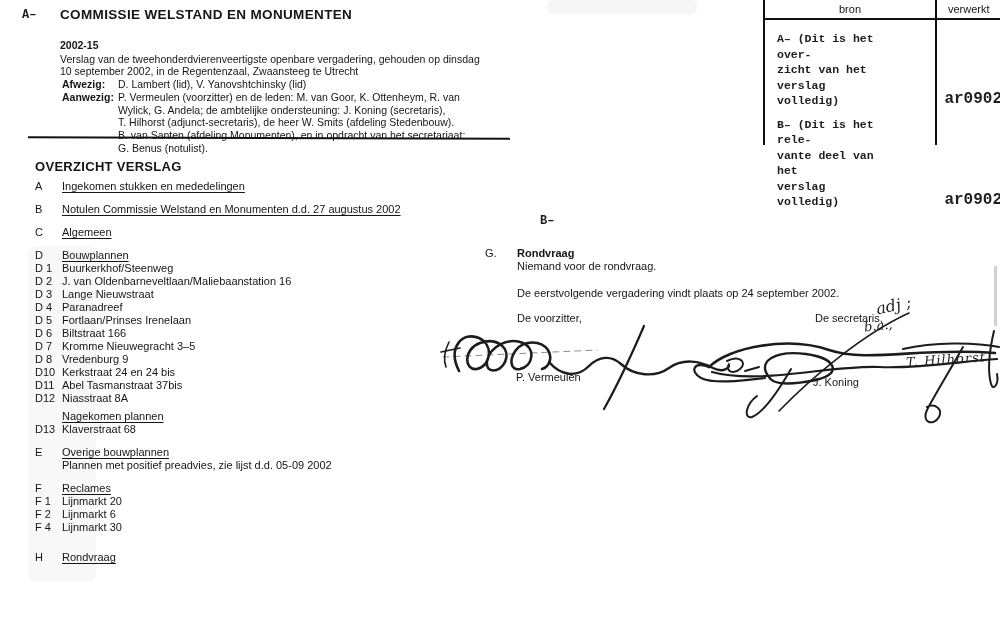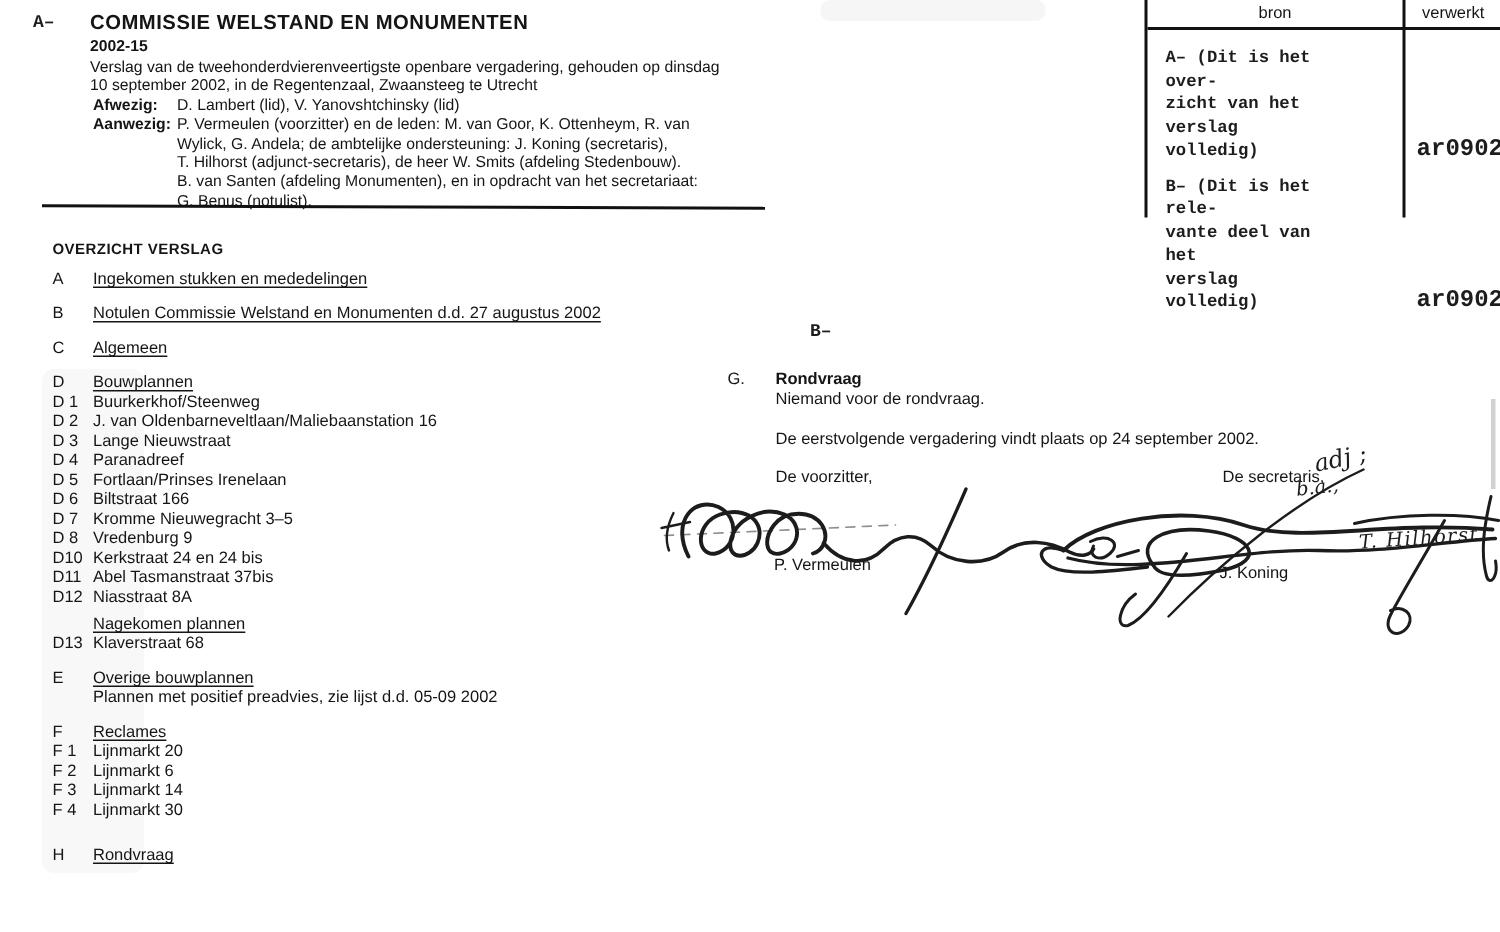--- a/index.html
+++ b/index.html
@@ -18,41 +18,41 @@
   .sm3{left:994px;top:266px;width:3px;height:60px;background:rgba(0,0,0,.18);}
 
   
   .mono{font-family:"Liberation Mono", monospace;font-weight:bold;color:#1d1d1d;}
   .mark-a{position:absolute;left:22px;top:8px;font-size:12px;}
   .mark-b{position:absolute;left:540px;top:214px;font-size:12px;}
 
   
   .header{position:absolute;left:60px;top:7px;width:452px;font-size:10.5px;line-height:12.7px;}
   .doc-title{font-size:13.5px;font-weight:bold;letter-spacing:.35px;line-height:16px;}
-  .doc-number{font-weight:bold;margin-top:2px;}
+  .doc-number{font-weight:bold;margin-top:16px;}
   .intro{margin-top:1px;}
   .att-row{display:flex;margin-left:2px;}
   .att-label{width:56px;font-weight:bold;flex:0 0 56px;}
   .att-value{flex:1;}
   .rule{position:absolute;left:28px;top:137px;width:482px;height:2px;background:#111;transform:rotate(.18deg);}
 
   
   .bron-table{position:absolute;left:763px;top:0;width:237px;height:145px;border-left:2px solid #111;}
   .bt-vline{position:absolute;left:170px;top:0;bottom:0;width:2px;background:#111;}
   .bt-head{display:flex;height:18px;border-bottom:2px solid #111;font-size:11px;align-items:center;}
   .bt-head .c1{width:170px;text-align:center;}
   .bt-head .c2{flex:1;padding-left:13px;}
   .bt-body{padding:11px 0 0 12px;}
   .bron-row{display:flex;margin-bottom:8px;}
   .bron-cell{width:158px;font-size:11.5px;line-height:15.5px;}
   .verwerkt-cell{align-self:flex-end;padding-left:26px;font-size:16px;margin-bottom:1px;margin-left:32px;}
 
   
   .overview{position:absolute;left:35px;top:160px;width:430px;}
-  .ov-title{font-size:10px;font-weight:bold;letter-spacing:.3px;line-height:14px;margin-bottom:6px;}
+  .ov-title{font-size:13px;font-weight:bold;letter-spacing:.3px;line-height:14px;margin-bottom:6px;}
   .ov-row{display:flex;font-size:11px;line-height:13px;}
   .ov-code{flex:0 0 27px;}
   .ov-text{flex:1;}
   .ov-row.u .ov-text{text-decoration:underline;text-underline-offset:2px;}
   .ov-row.gap{margin-top:10px;}
   .ov-row.gapsm{margin-top:5px;}
   .ov-row.gaplg{margin-top:17px;}
 
   
   .closing{position:absolute;left:485px;top:247px;width:515px;font-size:11px;line-height:13px;}
@@ -214,24 +214,20 @@
     </div>
       <div class="ov-row">
       <span class="ov-code">F 1</span>
       <span class="ov-text">Lijnmarkt 20</span>
     </div>
       <div class="ov-row">
       <span class="ov-code">F 2</span>
       <span class="ov-text">Lijnmarkt 6</span>
     </div>
       <div class="ov-row">
-      <span class="ov-code">F 3</span>
-      <span class="ov-text">Lijnmarkt 14</span>
-    </div>
-      <div class="ov-row">
       <span class="ov-code">F 4</span>
       <span class="ov-text">Lijnmarkt 30</span>
     </div>
       <div class="ov-row u gaplg">
       <span class="ov-code">H</span>
       <span class="ov-text">Rondvraag</span>
     </div>
     </div>
 </div>
 

